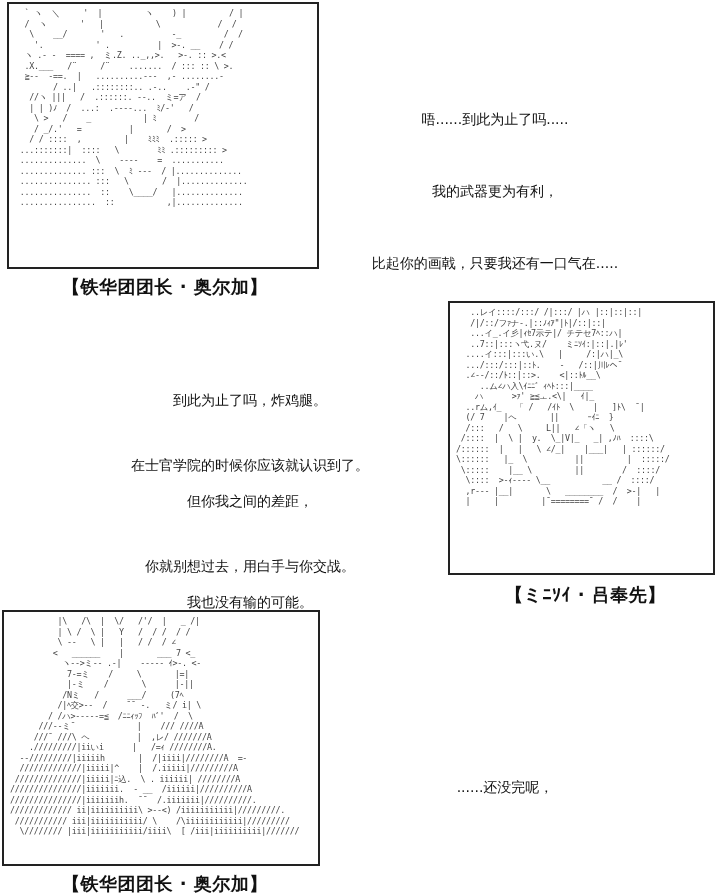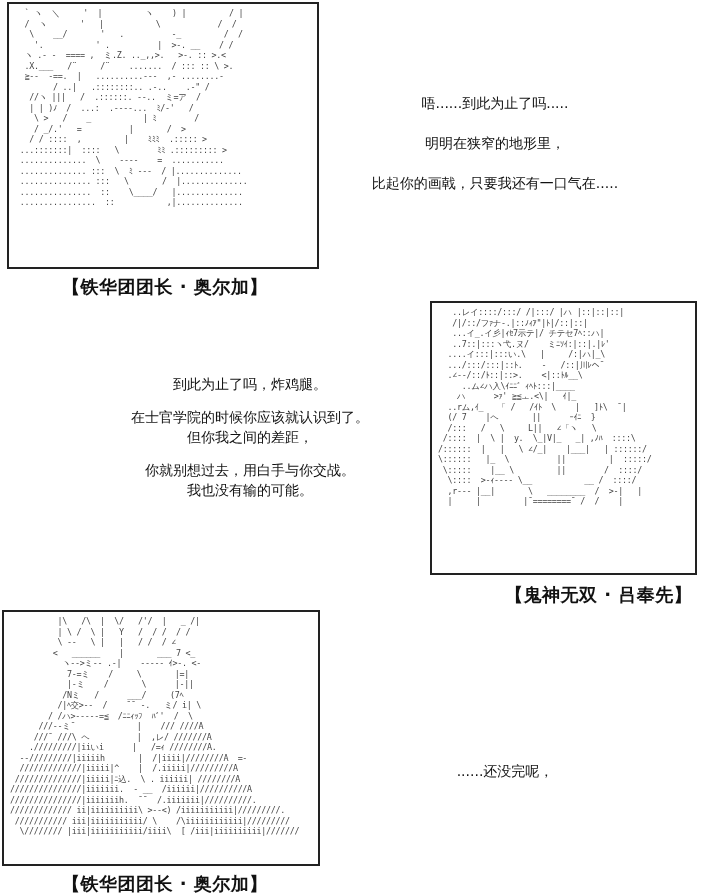--- a/index.html
+++ b/index.html
@@ -3,21 +3,21 @@
 <meta charset="utf-8">
 <style>
   html, body { margin: 0; padding: 0; background: #ffffff; }
   body { width: 719px; height: 893px; position: relative; overflow: hidden;
          font-family: "DejaVu Sans", "Liberation Sans", sans-serif; color: #111; }
   .panel { position: absolute; border: 2px solid #222; background: #fff; overflow: hidden; box-sizing: border-box; }
   .panel pre { margin: 0; padding: 4px 6px; font-family: "DejaVu Sans Mono", "Liberation Mono", monospace;
                font-size: 8.4px; line-height: 10.5px; color: #444; white-space: pre; letter-spacing: -0.3px; }
   .caption { position: absolute; font-size: 18px; font-weight: bold; color: #111; white-space: nowrap; letter-spacing: 0.5px; }
   .dialog { position: absolute; text-align: center; font-size: 14px; line-height: 20px; color: #111; white-space: nowrap; }
-  .dialog p { margin: 0; }
+  .dialog p { margin: 16px; }
   .gap-l { height: 20px; }
   .gap-m { height: 13px; }
 </style>
 </head>
 <body>
 
 <div class="panel" style="left:7px; top:2px; width:312px; height:267px;">
   <pre>  ` ヽ  ＼     '  |         ヽ    ) |         / |
   /  ヽ       '   |           \            /  /
    \    __/       '   .          -_         /  /
@@ -36,47 +36,47 @@
  .............. :::  \  ﾐ ---  / |..............
  ............... :::   \       /  |..............
  ...............  ::    \____/   |..............
  ................  ::           ,|..............</pre>
 </div>
 <div class="caption" style="left:62px; top:275px;">【铁华团团长 · 奥尔加】</div>
 
 <div class="dialog" style="left:355px; top:93px; width:280px;">
   <p>唔......到此为止了吗.....</p>
   <div class="gap-l"></div>
-  <p>明明在狭窄的地形里，</p>
+  <p>我的武器更为有利，</p>
   <div class="gap-l"></div>
   <p>比起你的画戟，只要我还有一口气在.....</p>
 </div>
 
-<div class="panel" style="left:430px; top:301px; width:267px; height:274px;">
+<div class="panel" style="left:448px; top:301px; width:267px; height:274px;">
   <pre>   ..レイ::::/:::/ /|:::/ |ハ |::|::|::|
    /|/::/フｧナ-.|::ﾉｨｱ"|ﾄ|/::|::|
    ...イ_.イ彡|ｨｾ7示テ|/ チテセ7ﾍ::ハ|
    ..7::|:::ヽ弋.ヌ/    ミﾆｿｲ:|::|.|ﾚ'
   ....イ:::|:::い.\   |     /:|ハ|_\
   .../:::/:::|::ﾄ.    -   /::|川ﾚヘ¯
   .∠--/::/ﾄ::|::&gt;.    &lt;|::ﾄﾙ__\
      ..ム∠ハ入\ｲﾆﾆ゛ｨﾍﾄ:::|____
     ハ      &gt;ｧ' ≧≦ㅗ.&lt;\|   ｲ|_
   ..rム,ｲ_   「 /   /ｲﾄ  \    |   ]ﾄ\  ¯|
   (/ 7    |ヘ       ||      ｰｲﾆ  }
   /:::   /   \     L||   ∠「ヽ   \
  /::::  |  \ |  y.  \_|V|_   _| ,ﾉﾊ  ::::\
 /::::::  |   |   \ ∠/_|    |___|   | ::::::/
 \::::::   |_  \          ||         |  :::::/
  \:::::    |__ \         ||        /  ::::/
   \::::  &gt;-ｨ---- \__           __ /  ::::/
   ,r--- |__|       \   ________  /  &gt;-|   |
   |     |         |¯========¯ /  /    |</pre>
 </div>
-<div class="caption" style="left:505px; top:583px;">【鬼神无双 · 吕奉先】</div>
+<div class="caption" style="left:505px; top:583px;">【ミﾆｿｲ · 吕奉先】</div>
 
 <div class="dialog" style="left:100px; top:374px; width:300px;">
   <p>到此为止了吗，炸鸡腿。</p>
   <div class="gap-m"></div>
   <p>在士官学院的时候你应该就认识到了。</p>
   <p>但你我之间的差距，</p>
   <div class="gap-m"></div>
   <p>你就别想过去，用白手与你交战。</p>
   <p>我也没有输的可能。</p>
 </div>

